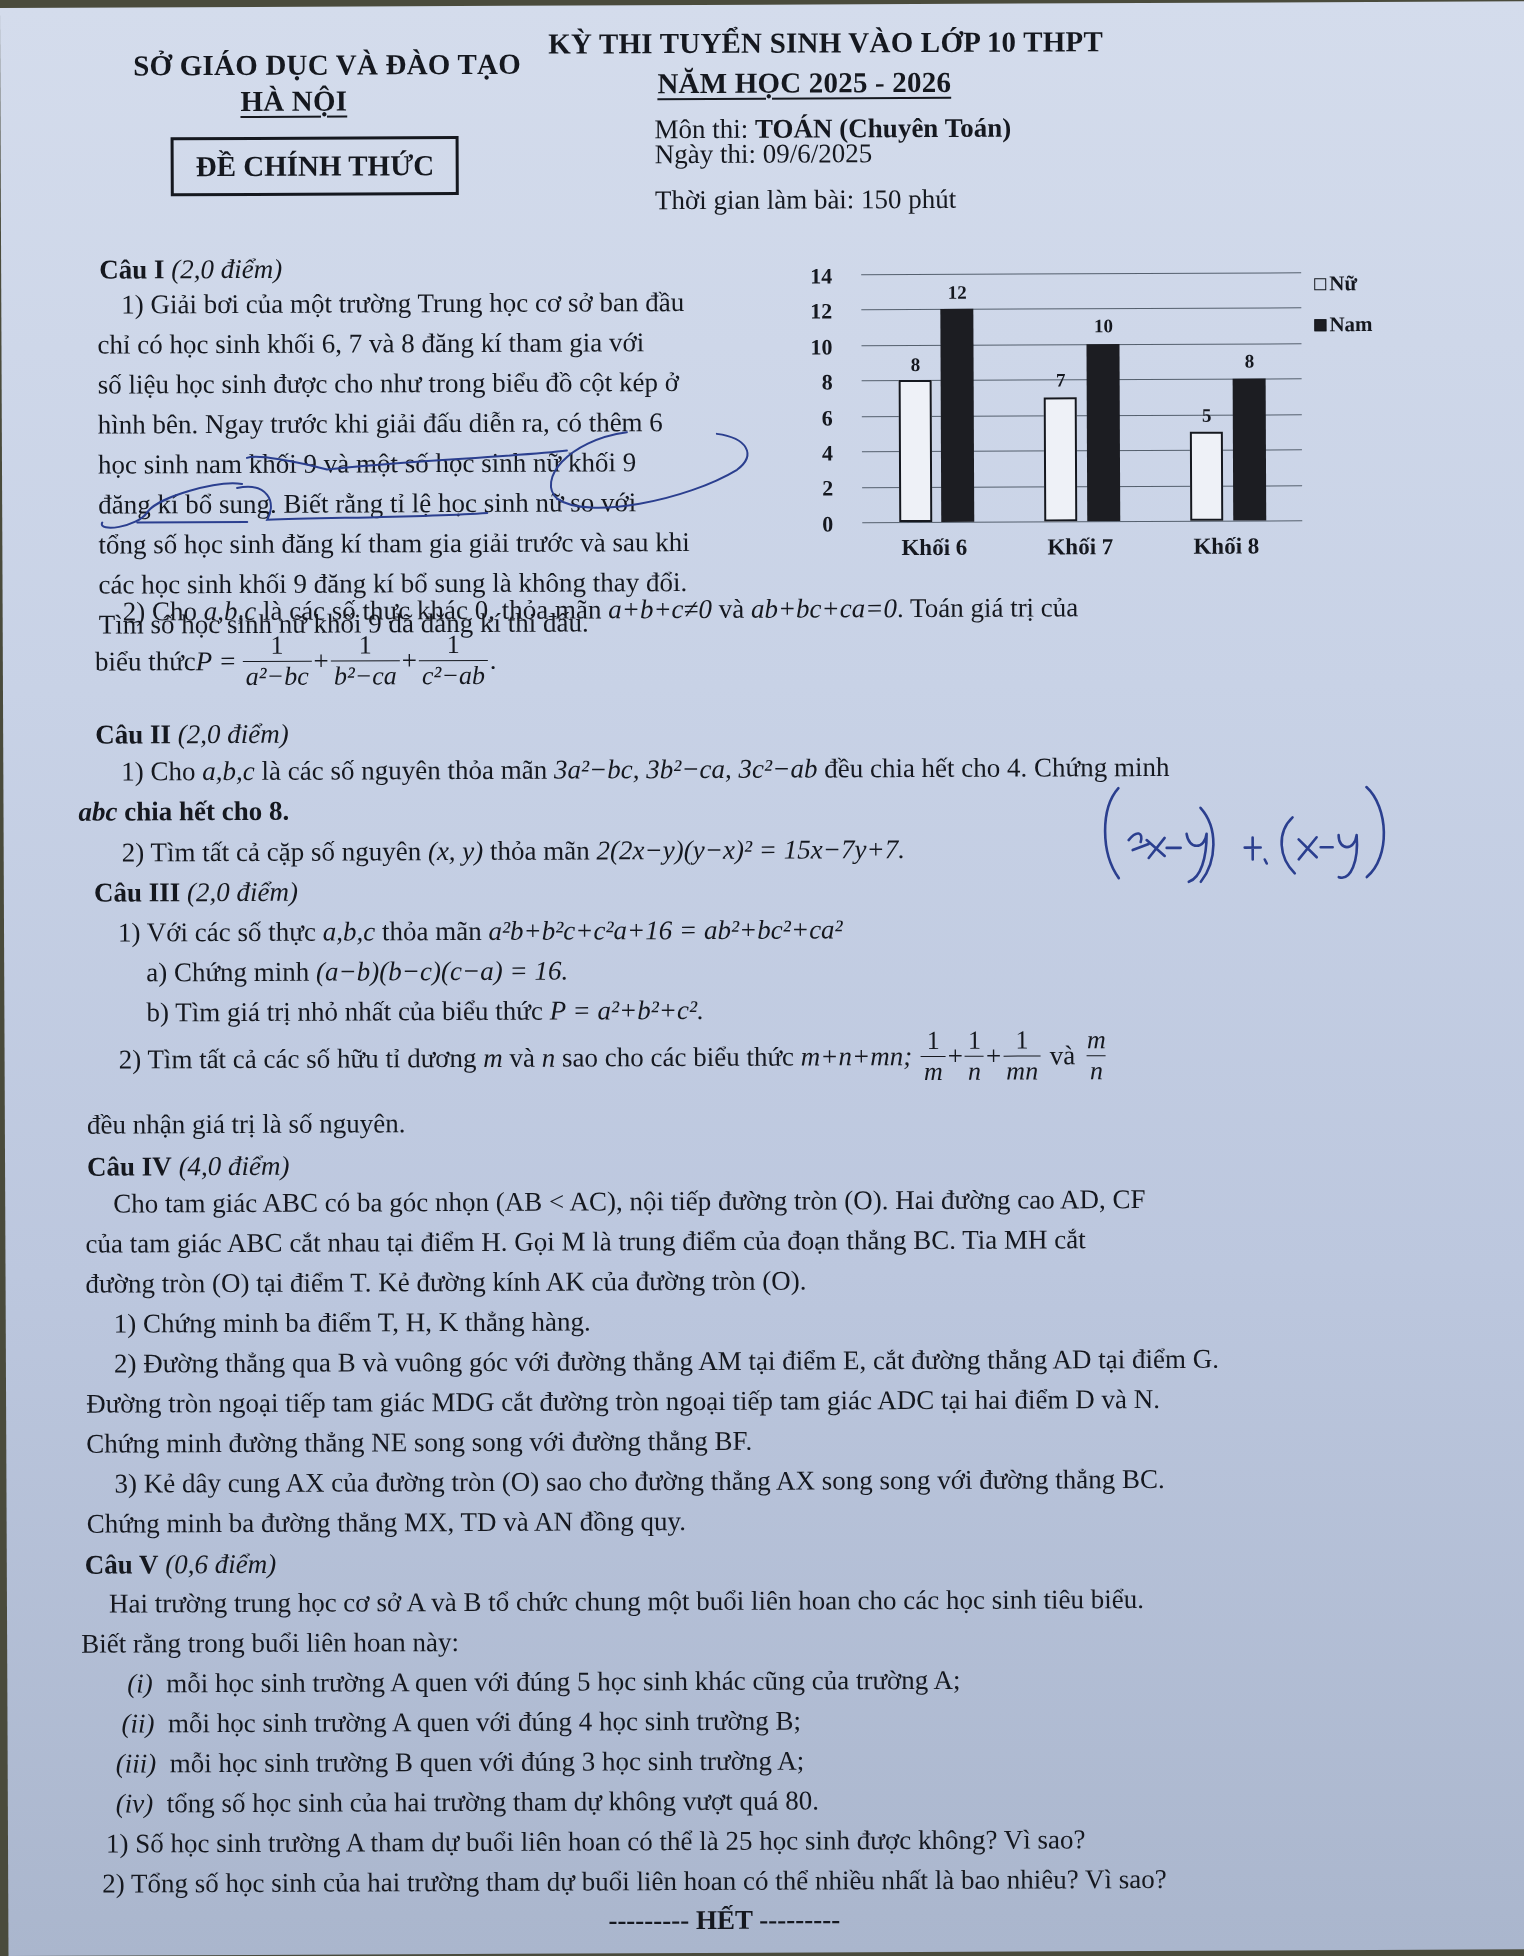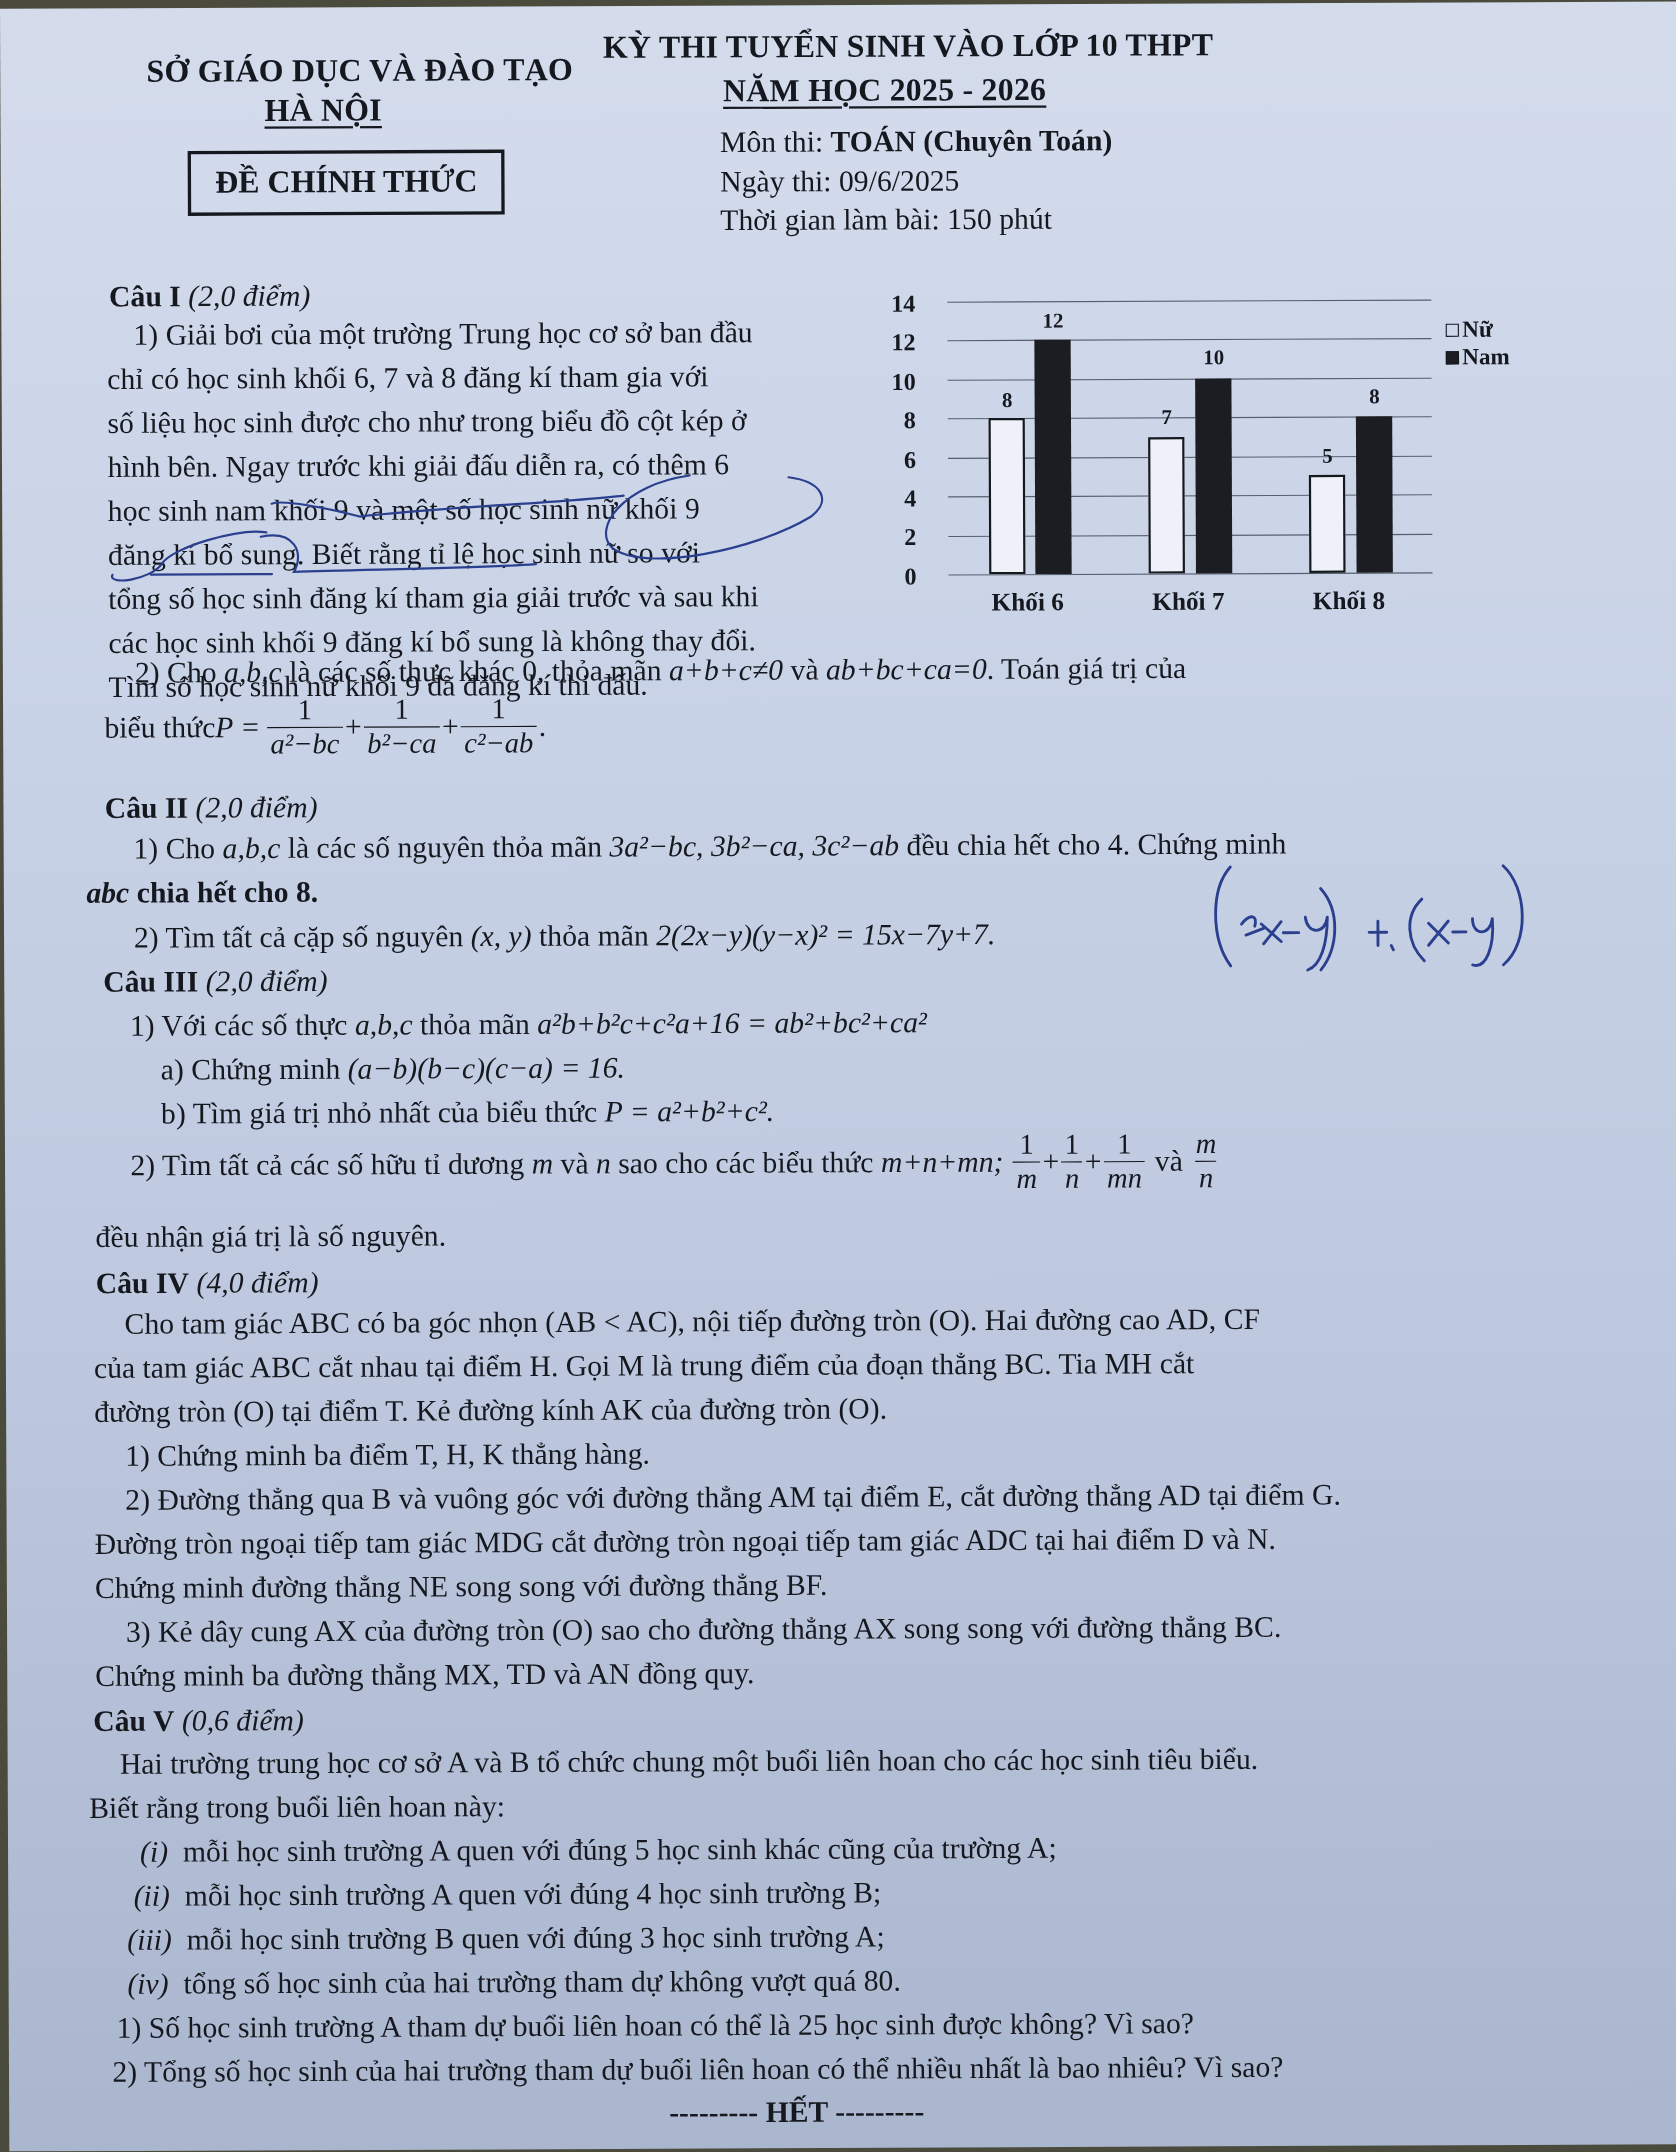--- a/index.html
+++ b/index.html
@@ -54,21 +54,21 @@
 
   <div class="abs hdr" style="left:133px; top:42px;">SỞ GIÁO DỤC VÀ ĐÀO TẠO</div>
   <div class="abs hdr u" style="left:240px; top:78px;text-align:center;">HÀ NỘI</div>
   <div class="abs box" style="left:170px; top:130px;">ĐỀ CHÍNH THỨC</div>
 
   <div class="abs hdr" style="left:548px; top:22px;">KỲ THI TUYỂN SINH VÀO LỚP 10 THPT</div>
   <div class="abs hdr u" style="left:657px; top:62px;">NĂM HỌC 2025 - 2026</div>
   <div class="abs meta" style="left:654px; top:109px;">
     <span>Môn thi: </span><b>TOÁN (Chuyên Toán)</b>
   </div>
-  <div class="abs meta" style="left:654px; top:145px;">Ngày thi: 09/6/2025</div>
+  <div class="abs meta" style="left:654px; top:134px;">Ngày thi: 09/6/2025</div>
   <div class="abs meta" style="left:654px; top:180px;">Thời gian làm bài: 150 phút</div>
 
   <div class="abs txt" style="left:98px; top:243px;">
     <span class="q">Câu I</span>
     <i>(2,0 điểm)</i>
   </div>
   <div class="para" style="left:96px; top:277px;">
     <div style="padding-left:24px;">1) Giải bơi của một trường Trung học cơ sở ban đầu</div>
     <div>chỉ có học sinh khối 6, 7 và 8 đăng kí tham gia với</div>
     <div>số liệu học sinh được cho như trong biểu đồ cột kép ở</div>
@@ -114,21 +114,21 @@
     <div class="axis-lbl" style="top:110px;">8</div>
     <div class="axis-lbl" style="top:146px;">6</div>
     <div class="axis-lbl" style="top:181px;">4</div>
     <div class="axis-lbl" style="top:216px;">2</div>
     <div class="axis-lbl" style="top:252px;">0</div>
 
     <div class="cat" style="left:62px; top:276px;">Khối 6</div>
     <div class="cat" style="left:208px; top:276px;text-align:center;">Khối 7</div>
     <div class="cat" style="left:354px; top:276px;">Khối 8</div>
 
-    <div class="legend" style="left:508px; top:14px;margin-top:16px;">
+    <div class="legend" style="left:508px; top:14px;">
       <span class="sw"></span>
       <span>Nữ</span>
     </div>
     <div class="legend" style="left:508px; top:55px;">
       <span class="sw m"></span>
       <span>Nam</span>
     </div>
   </div>
 
   <div class="abs txt" style="left:120px; top:585px;">

